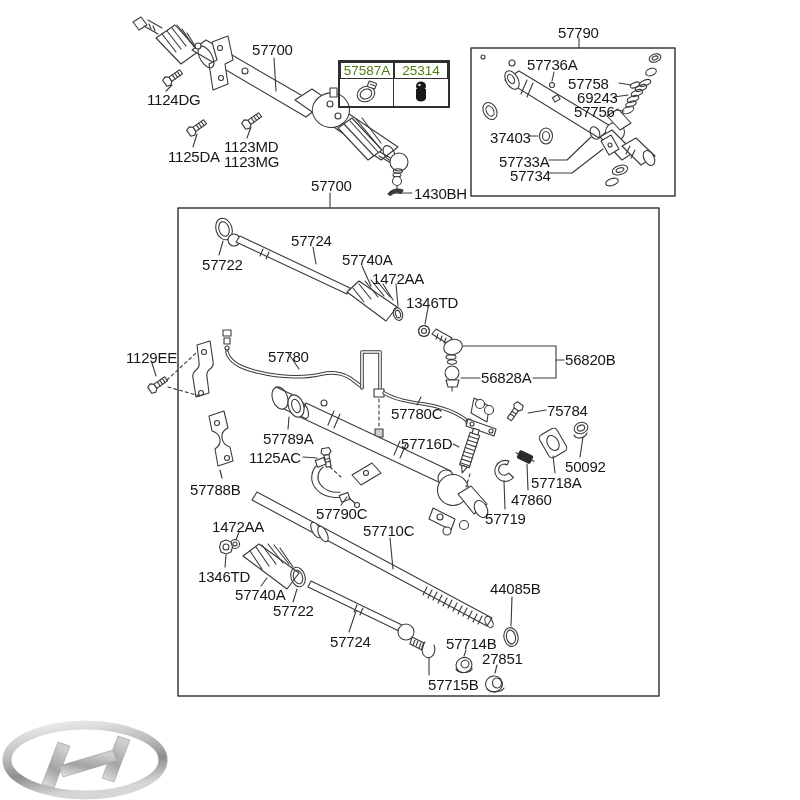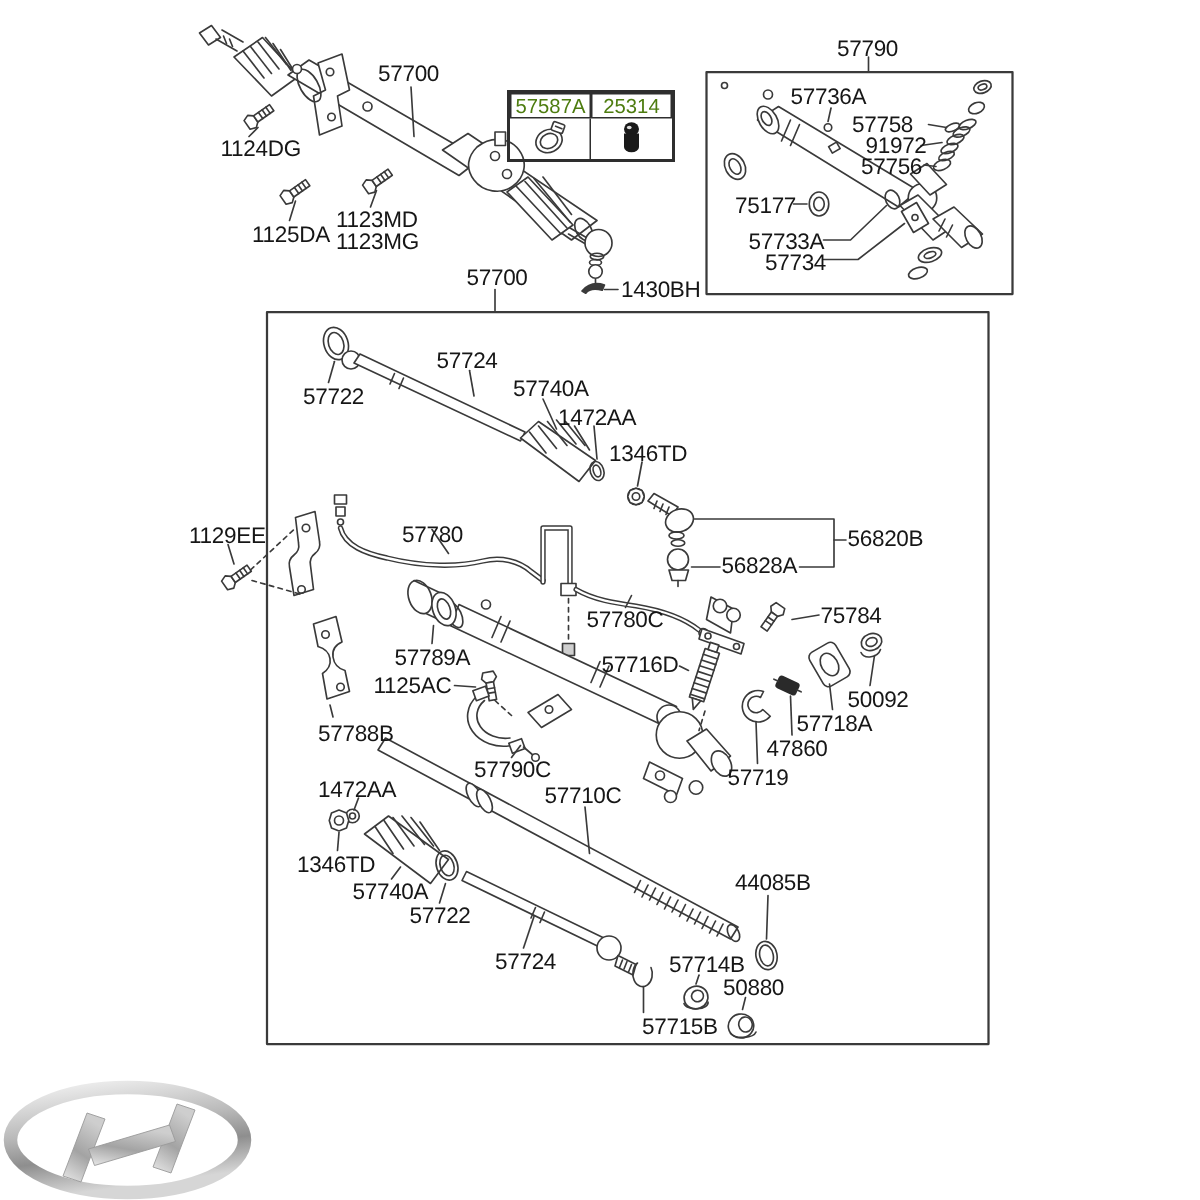--- a/index.html
+++ b/index.html
@@ -402,55 +402,55 @@
   <div class="callout" style="left:147px;top:92px">1124DG</div>
   <div class="callout" style="left:168px;top:149px">1125DA</div>
   <div class="callout" style="left:224px;top:139px">1123MD</div>
   <div class="callout" style="left:224px;top:154px">1123MG</div>
   <div class="callout" style="left:311px;top:178px">57700</div>
   <div class="callout" style="left:414px;top:186px">1430BH</div>
 
   <div class="callout" style="left:558px;top:25px">57790</div>
   <div class="callout" style="left:527px;top:57px">57736A</div>
   <div class="callout" style="left:568px;top:76px">57758</div>
-  <div class="callout" style="left:577px;top:90px">91972</div>
+  <div class="callout" style="left:577px;top:90px">69243</div>
   <div class="callout" style="left:574px;top:104px">57756</div>
-  <div class="callout" style="left:490px;top:130px">75177</div>
+  <div class="callout" style="left:490px;top:130px">37403</div>
   <div class="callout" style="left:499px;top:154px">57733A</div>
   <div class="callout" style="left:510px;top:168px">57734</div>
 
   <div class="callout" style="left:202px;top:257px">57722</div>
   <div class="callout" style="left:291px;top:233px">57724</div>
   <div class="callout" style="left:342px;top:252px">57740A</div>
   <div class="callout" style="left:372px;top:271px">1472AA</div>
   <div class="callout" style="left:406px;top:295px">1346TD</div>
   <div class="callout" style="left:126px;top:350px">1129EE</div>
   <div class="callout" style="left:268px;top:349px">57780</div>
   <div class="callout" style="left:481px;top:370px">56828A</div>
   <div class="callout" style="left:565px;top:352px">56820B</div>
   <div class="callout" style="left:391px;top:406px">57780C</div>
   <div class="callout" style="left:547px;top:403px">75784</div>
   <div class="callout" style="left:263px;top:431px">57789A</div>
   <div class="callout" style="left:249px;top:450px">1125AC</div>
   <div class="callout" style="left:401px;top:436px">57716D</div>
   <div class="callout" style="left:565px;top:459px">50092</div>
   <div class="callout" style="left:531px;top:475px">57718A</div>
-  <div class="callout" style="left:212px;top:482px">57788B</div>
+  <div class="callout" style="left:190px;top:482px">57788B</div>
   <div class="callout" style="left:511px;top:492px">47860</div>
   <div class="callout" style="left:485px;top:511px">57719</div>
   <div class="callout" style="left:316px;top:506px">57790C</div>
   <div class="callout" style="left:363px;top:523px">57710C</div>
   <div class="callout" style="left:212px;top:519px">1472AA</div>
   <div class="callout" style="left:198px;top:569px">1346TD</div>
   <div class="callout" style="left:235px;top:587px">57740A</div>
   <div class="callout" style="left:273px;top:603px">57722</div>
   <div class="callout" style="left:330px;top:634px">57724</div>
   <div class="callout" style="left:490px;top:581px">44085B</div>
   <div class="callout" style="left:446px;top:636px">57714B</div>
-  <div class="callout" style="left:482px;top:651px">50880</div>
+  <div class="callout" style="left:482px;top:651px">27851</div>
   <div class="callout" style="left:428px;top:677px">57715B</div>
 
   <div class="footer">
     <svg width="166" height="80" viewBox="0 0 166 80" style="position:absolute;left:2px;top:4px">
       <defs>
         <linearGradient id="chrome" x1="0" y1="0" x2="0.3" y2="1">
           <stop offset="0" stop-color="#f2f2f2"></stop>
             <stop offset="0.45" stop-color="#b9b9b9"></stop>
           <stop offset="0.7" stop-color="#8e8e8e"></stop>
             <stop offset="1" stop-color="#d6d6d6"></stop>

